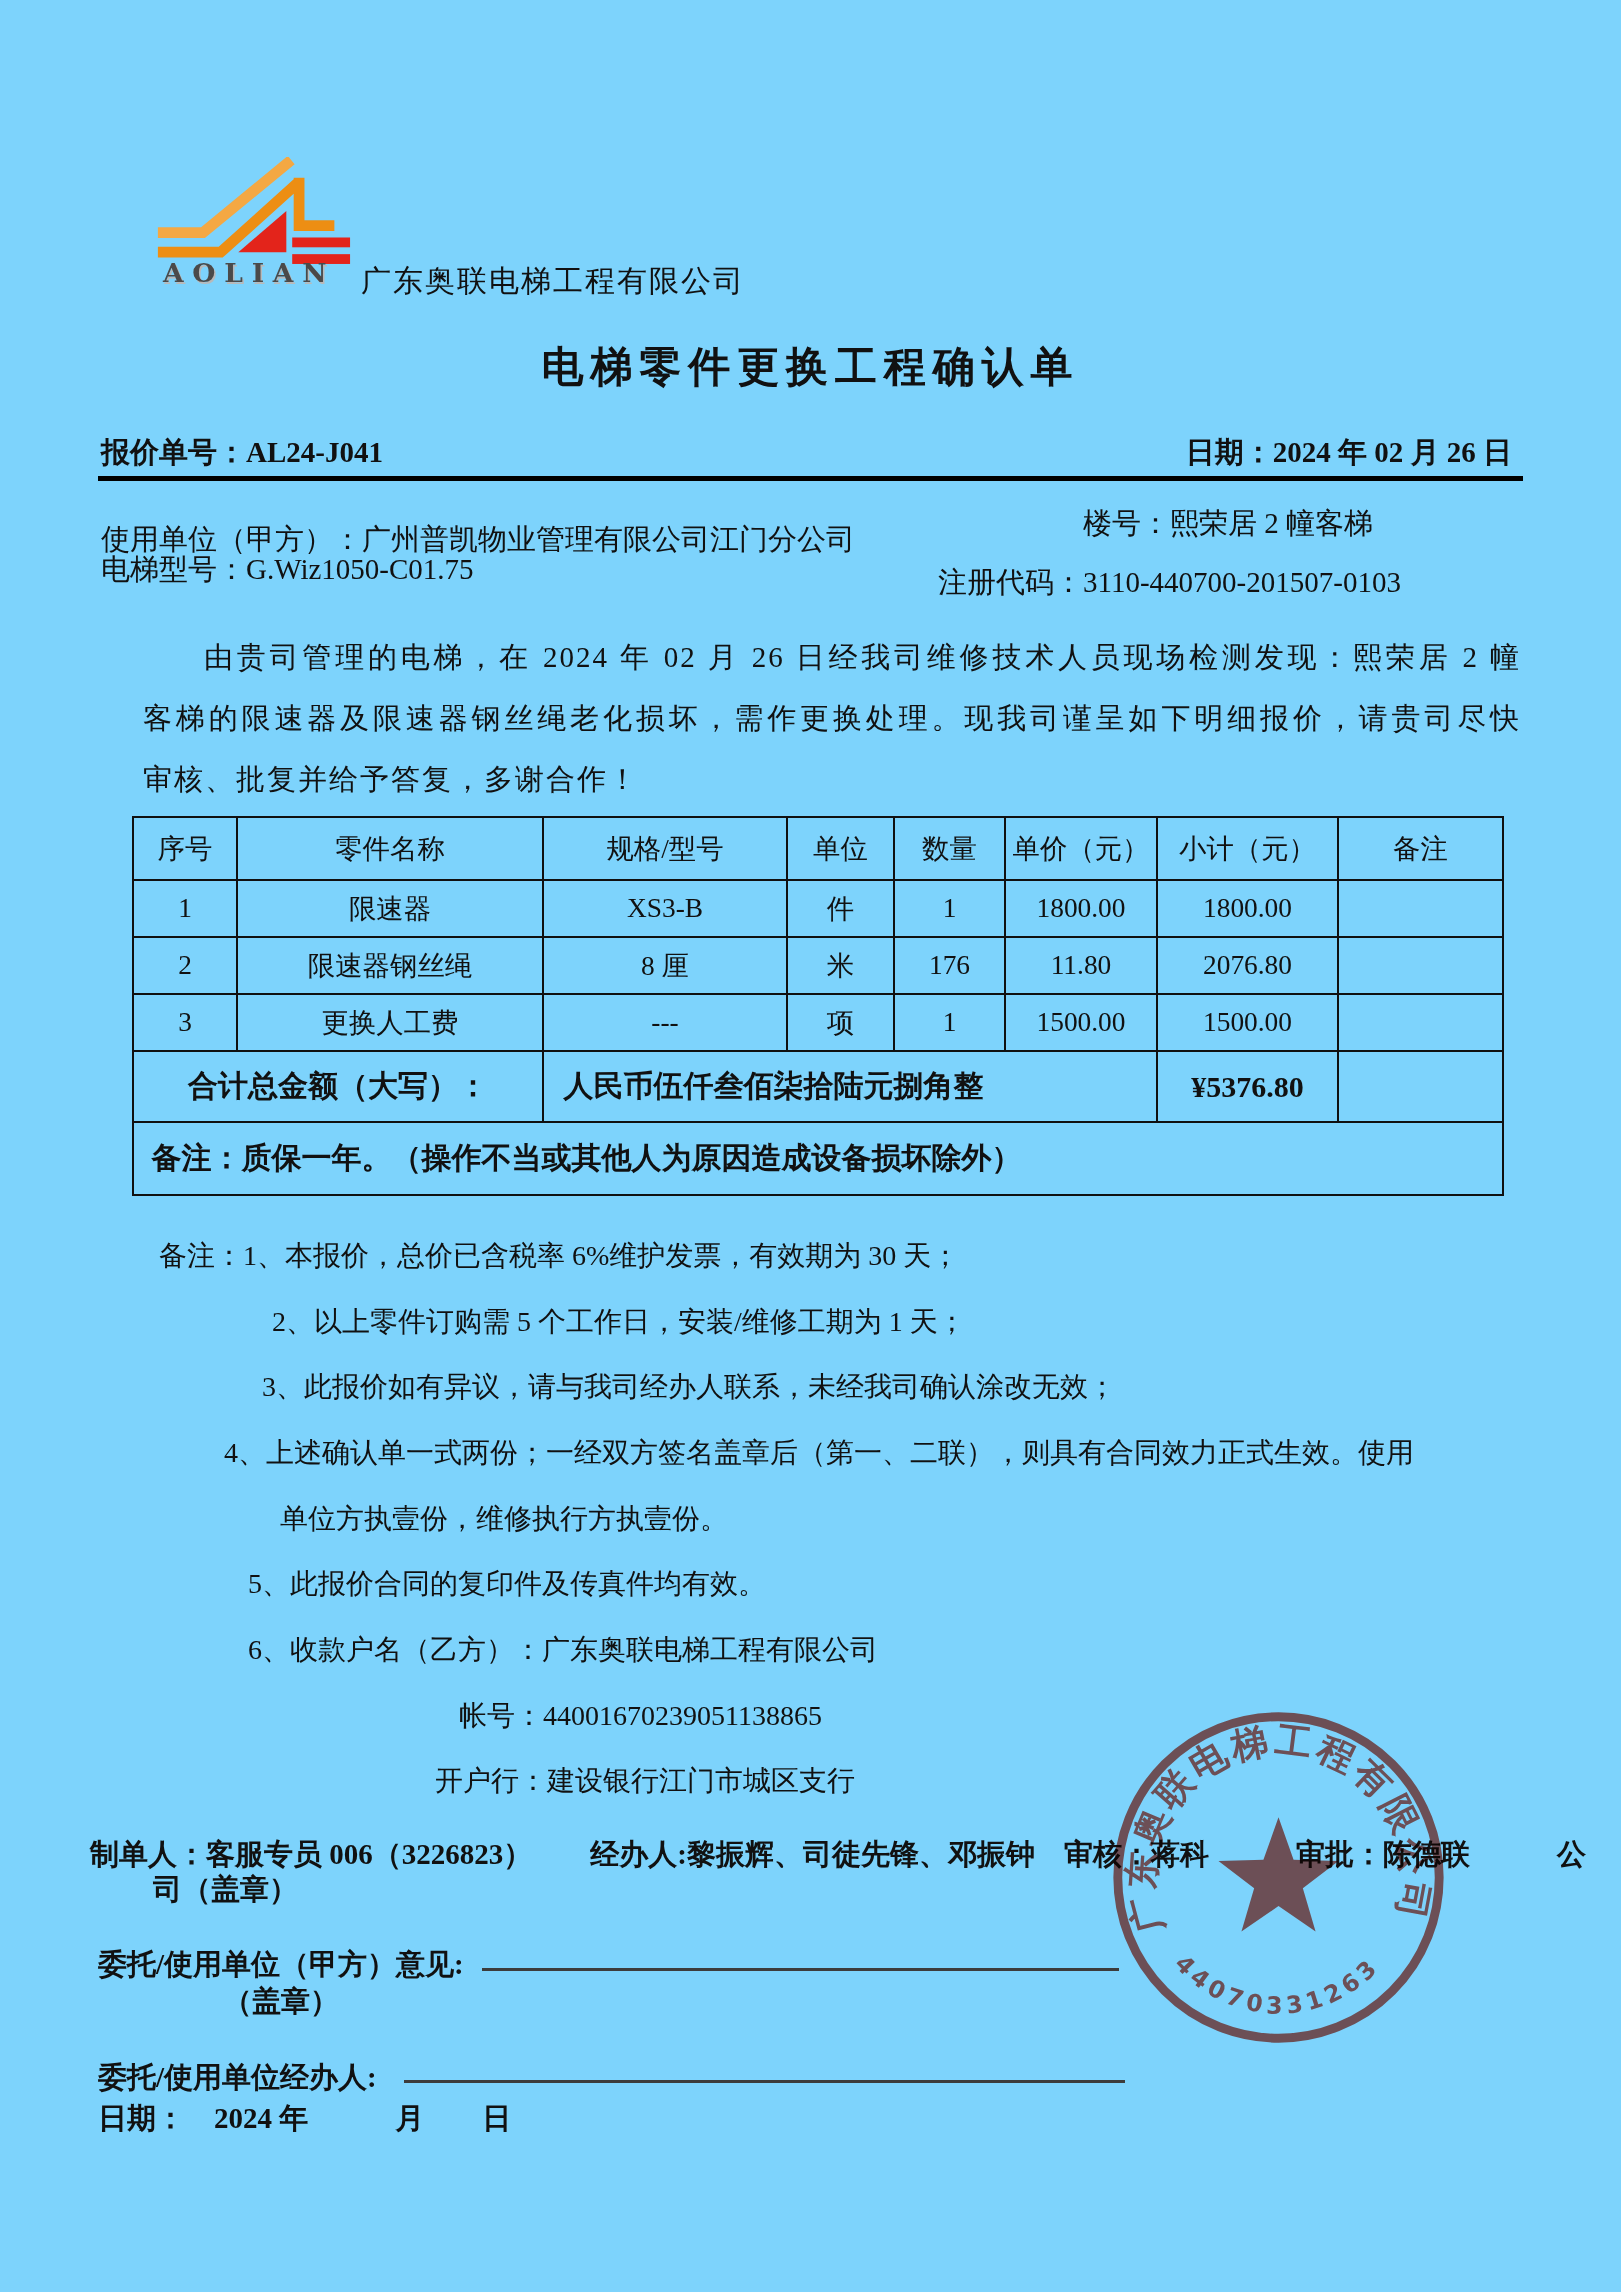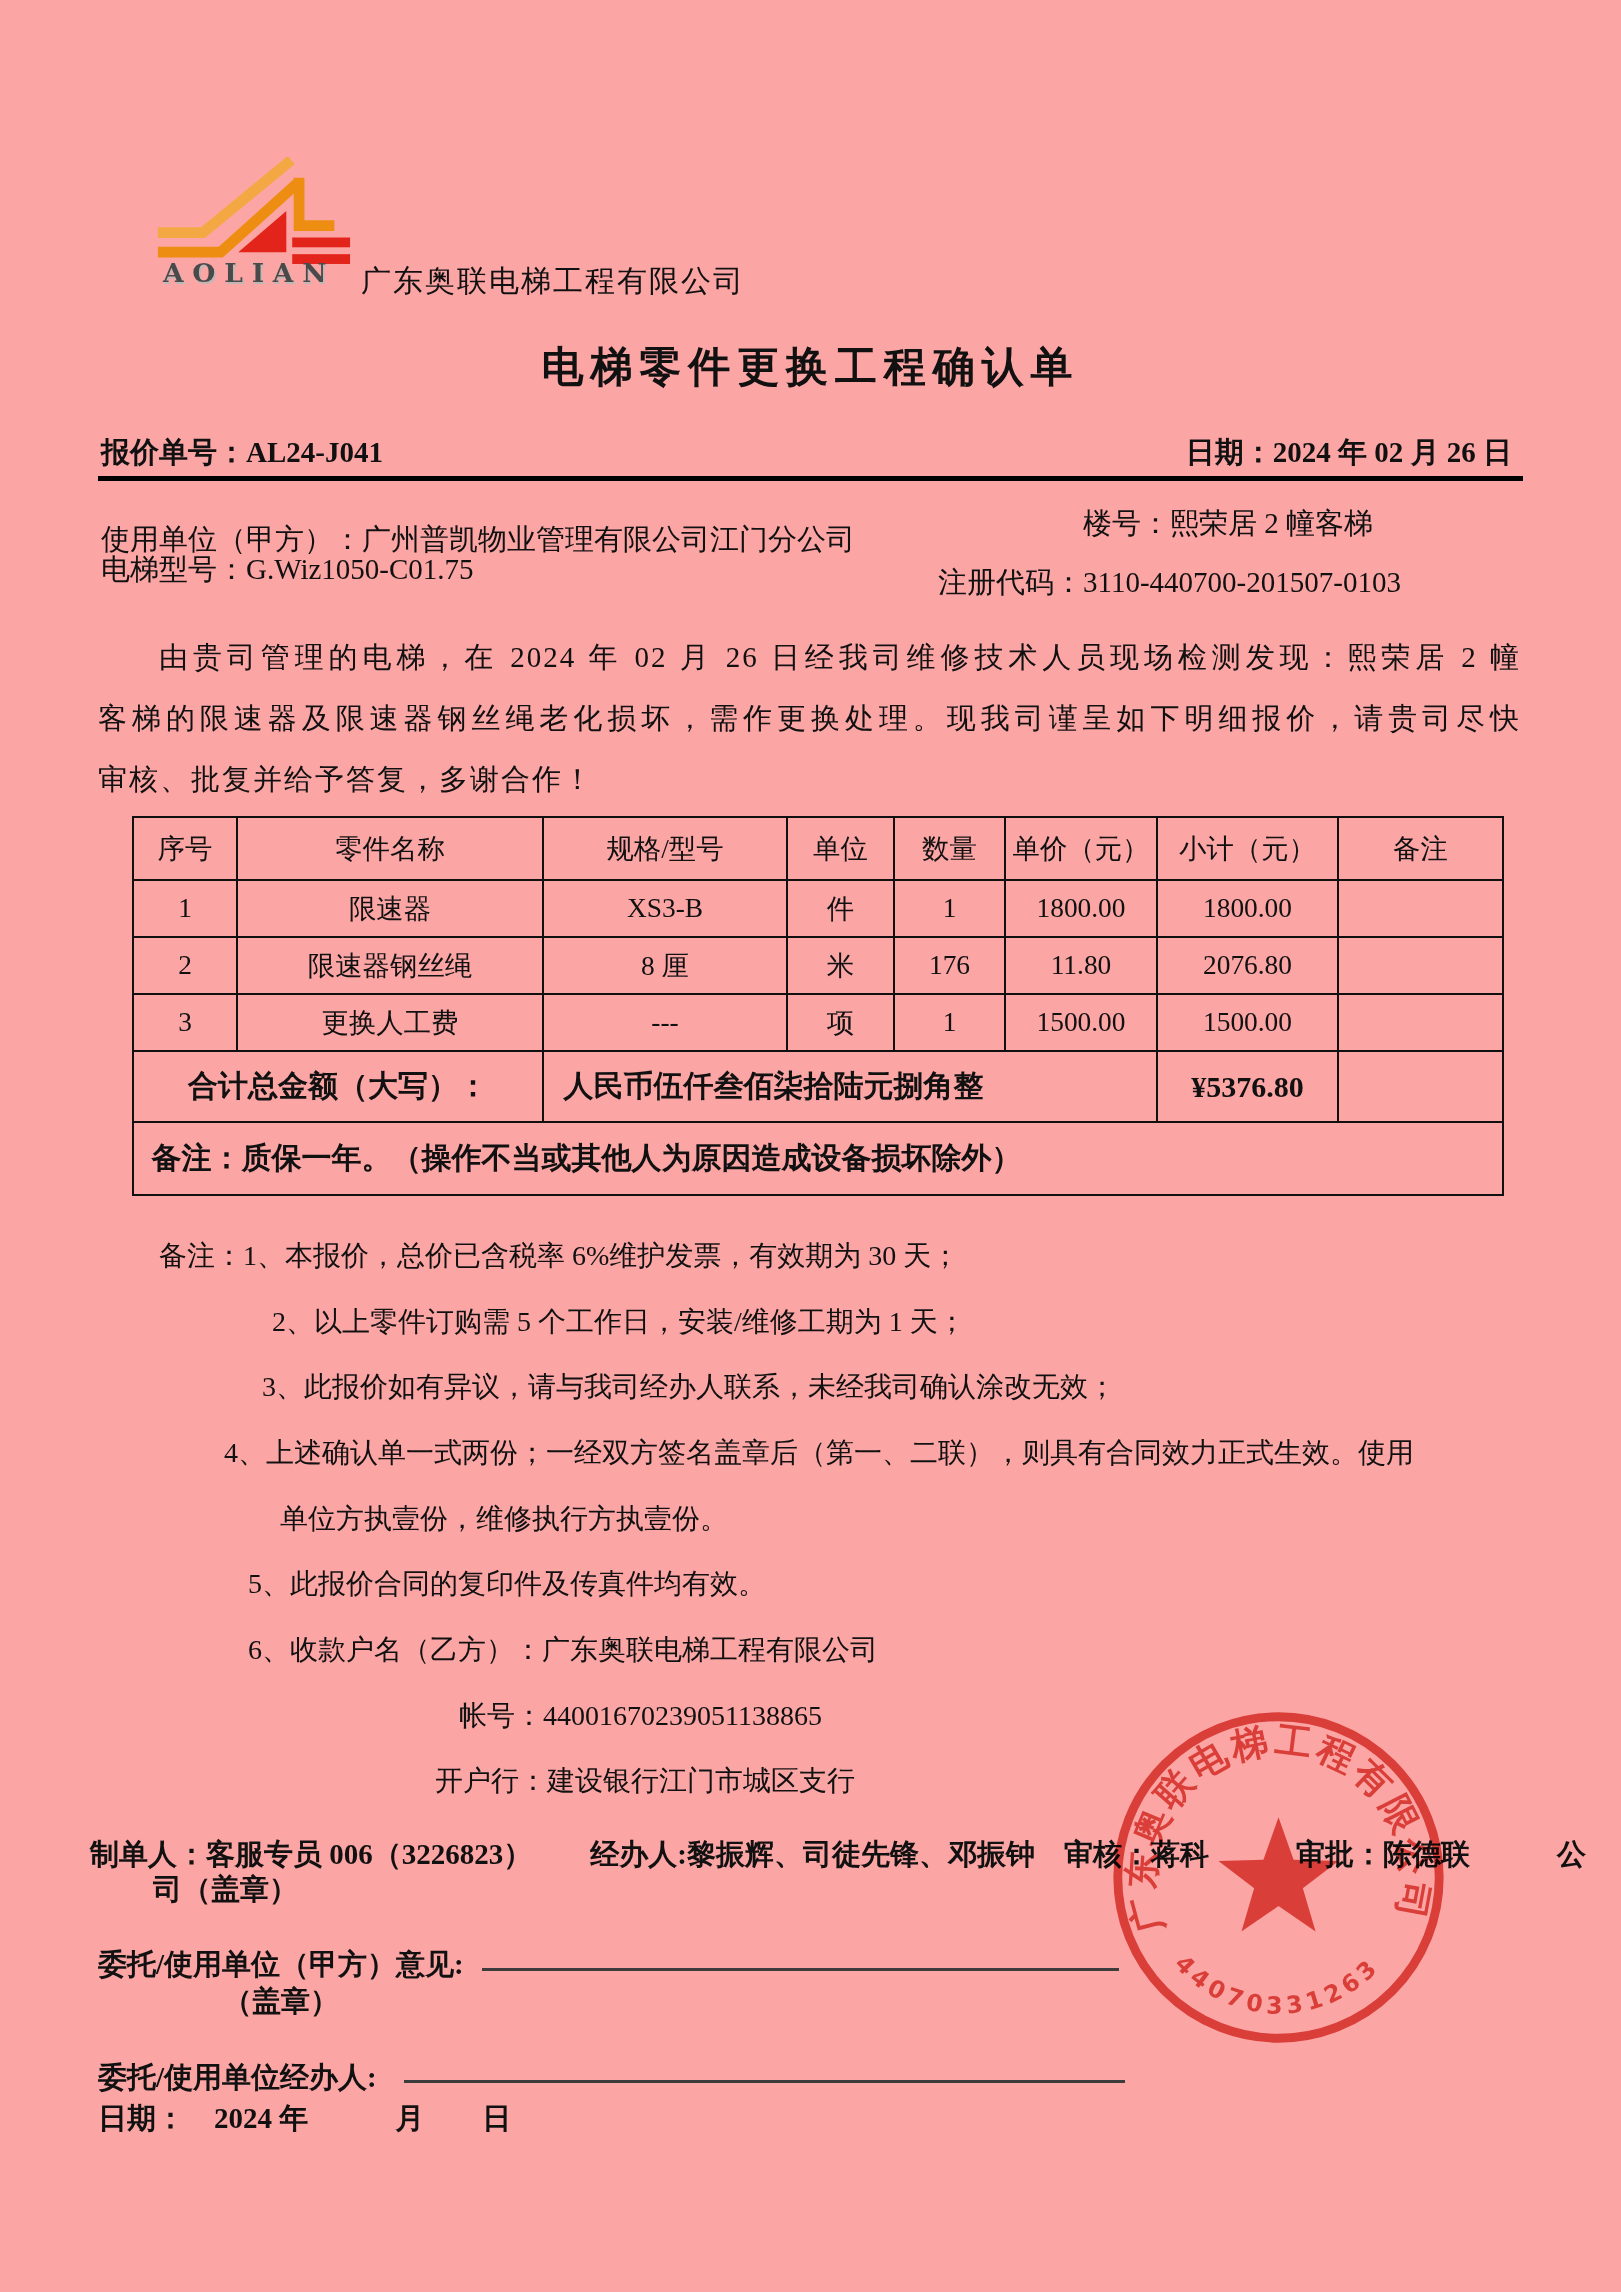--- a/index.html
+++ b/index.html
@@ -1,20 +1,20 @@
 <!DOCTYPE html>
 <html><head>
 <meta charset="utf-8">
 <style>
   html, body { margin: 0; padding: 0; background: #ffffff; }
   .page {
     position: relative;
     width: 1621px;
     height: 2293px;
-    background: #fca5a5;
+    background: #7dd3fc;
     font-family: "Liberation Serif", "DejaVu Serif", serif;
     color: #111111;
     overflow: hidden;
   }
   .abs { position: absolute; white-space: pre; }
 
   
   .logo-svg { position: absolute; left: 152px; top: 157px; width: 201px; height: 110px; }
   .brand {
     position: absolute; left: 163px; top: 257px;
@@ -37,21 +37,21 @@
   .rule { position: absolute; left: 98px; top: 476px; width: 1425px; height: 4.9px; background: #000; }
 
   .info-line { font-size: 29px; }
   .i-party { left: 101px; top: 520px; }
   .i-building { left: 1083px; top: 504px; }
   .i-model { left: 101px; top: 550px; }
   .i-reg { left: 938px; top: 563px; }
 
   
   .intro { position: absolute; left: 98px; top: 627px; width: 1423px; font-size: 29px; letter-spacing: 2px; }
-  .intro div { height: 61px; line-height: 61px; }
+  .intro div { height: 61px; line-height: 61px; margin-left: 45px; }
   .intro .l1 { text-indent: 61px; text-align: justify; text-align-last: justify; }
   .intro .l2 { text-align: justify; text-align-last: justify; }
   .intro .l3 { text-align: left; }
 
   
   .price-table {
     position: absolute; left: 132px; top: 816px; width: 1369px;
     border-collapse: collapse; table-layout: fixed;
     font-size: 27.4px;
   }

